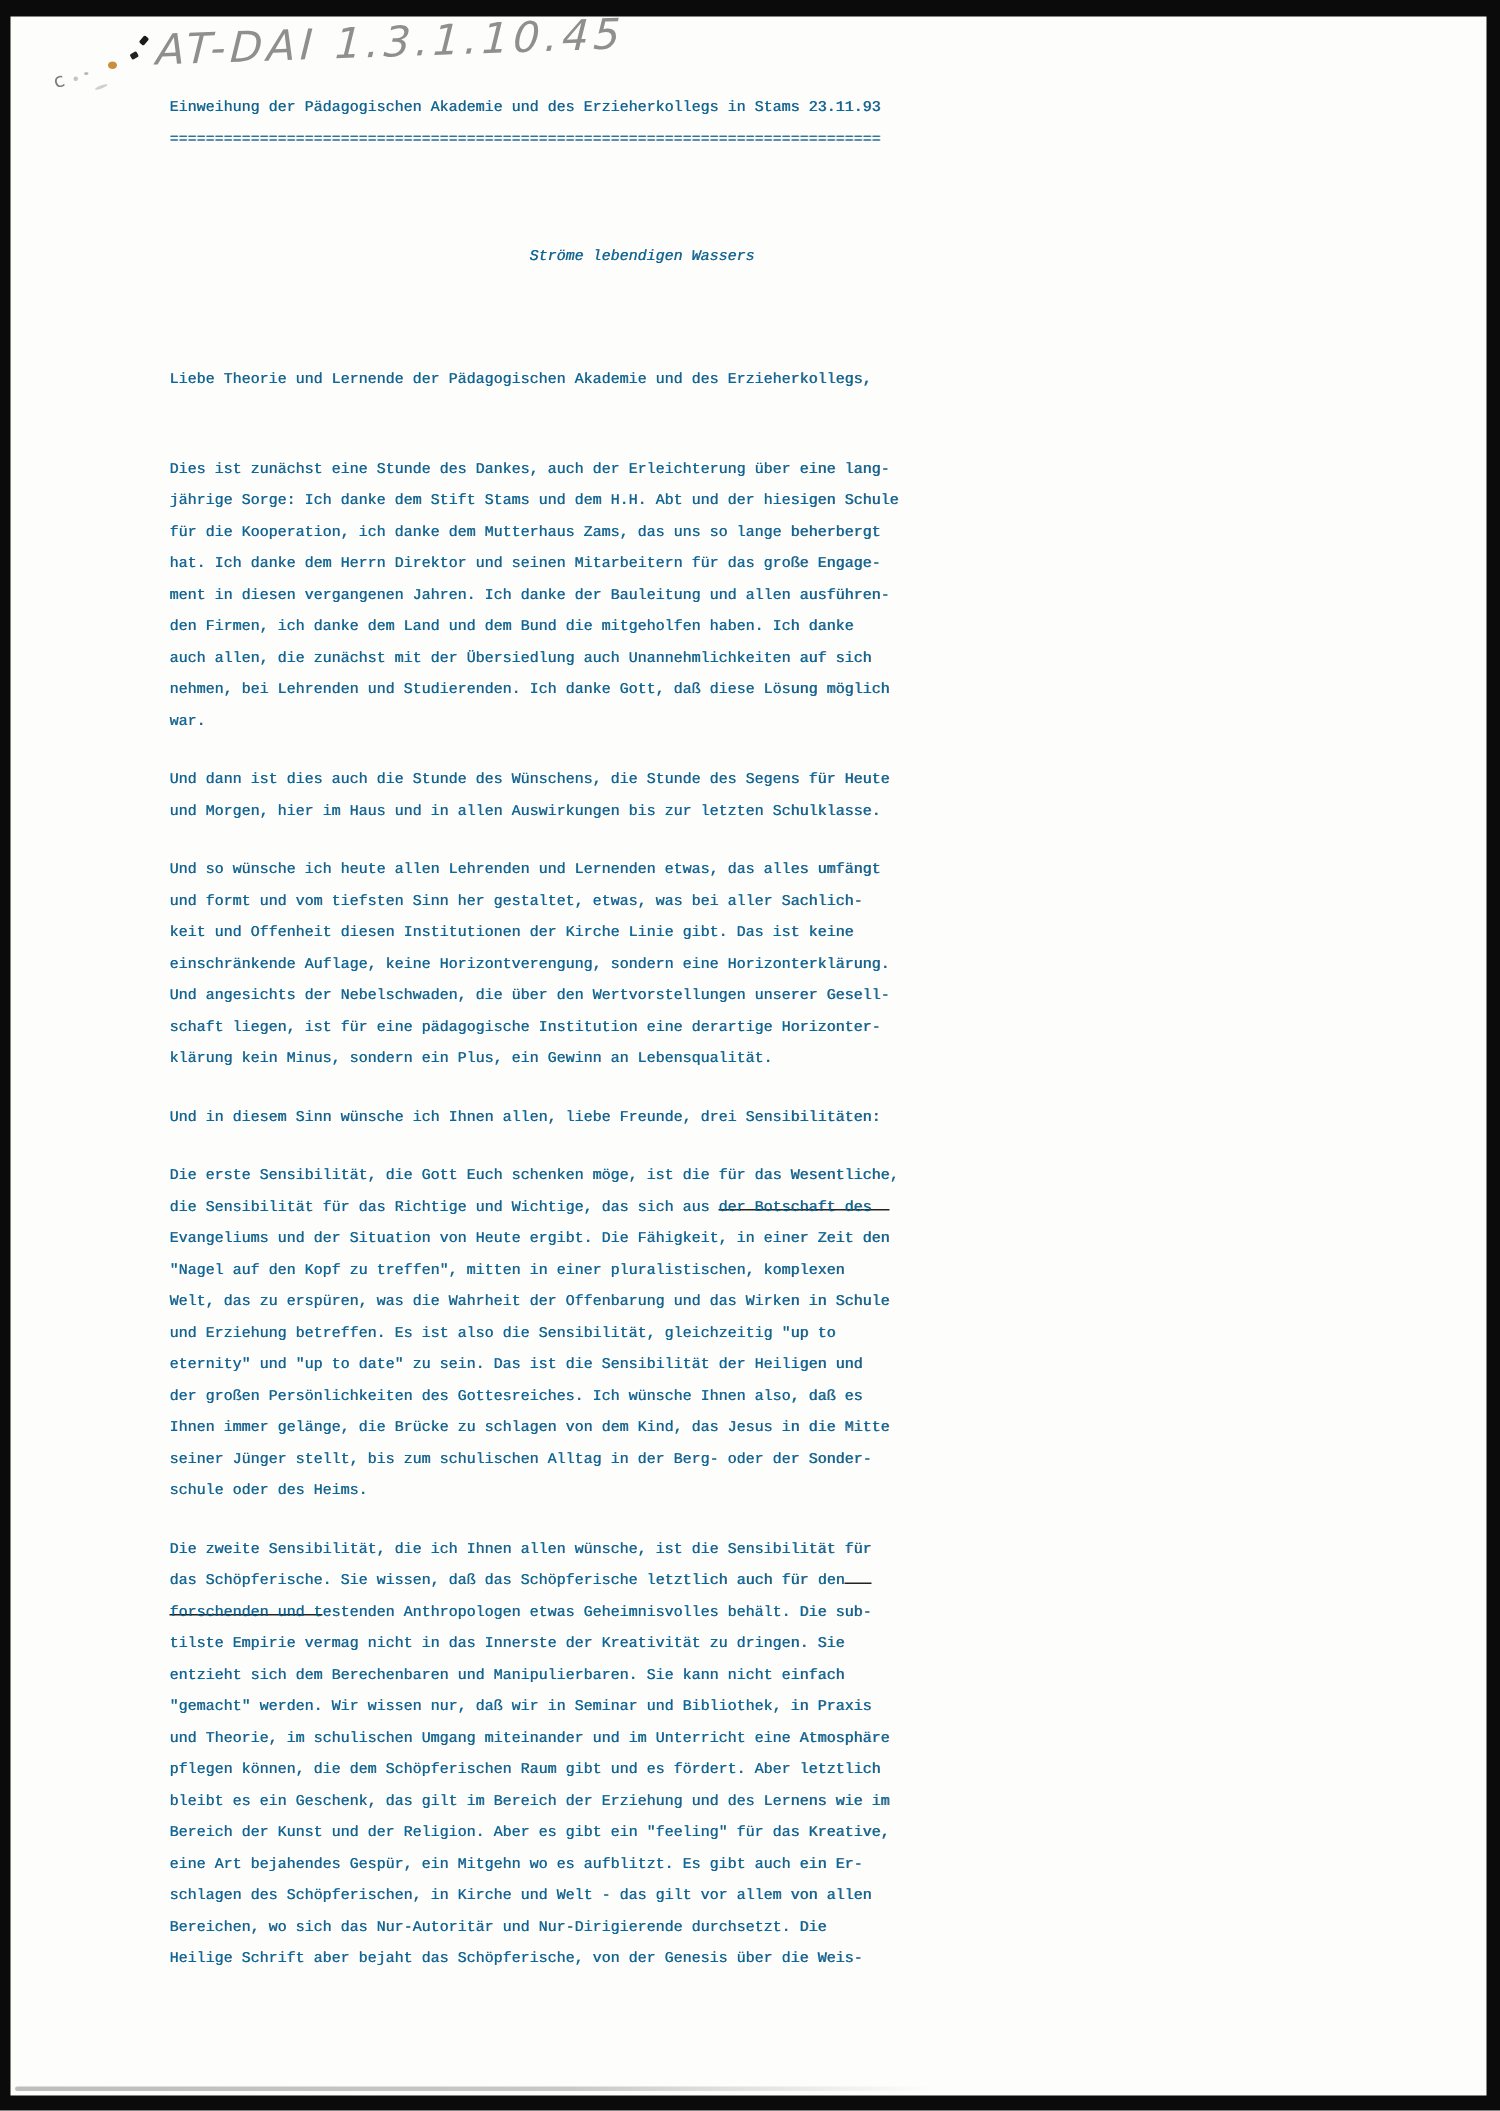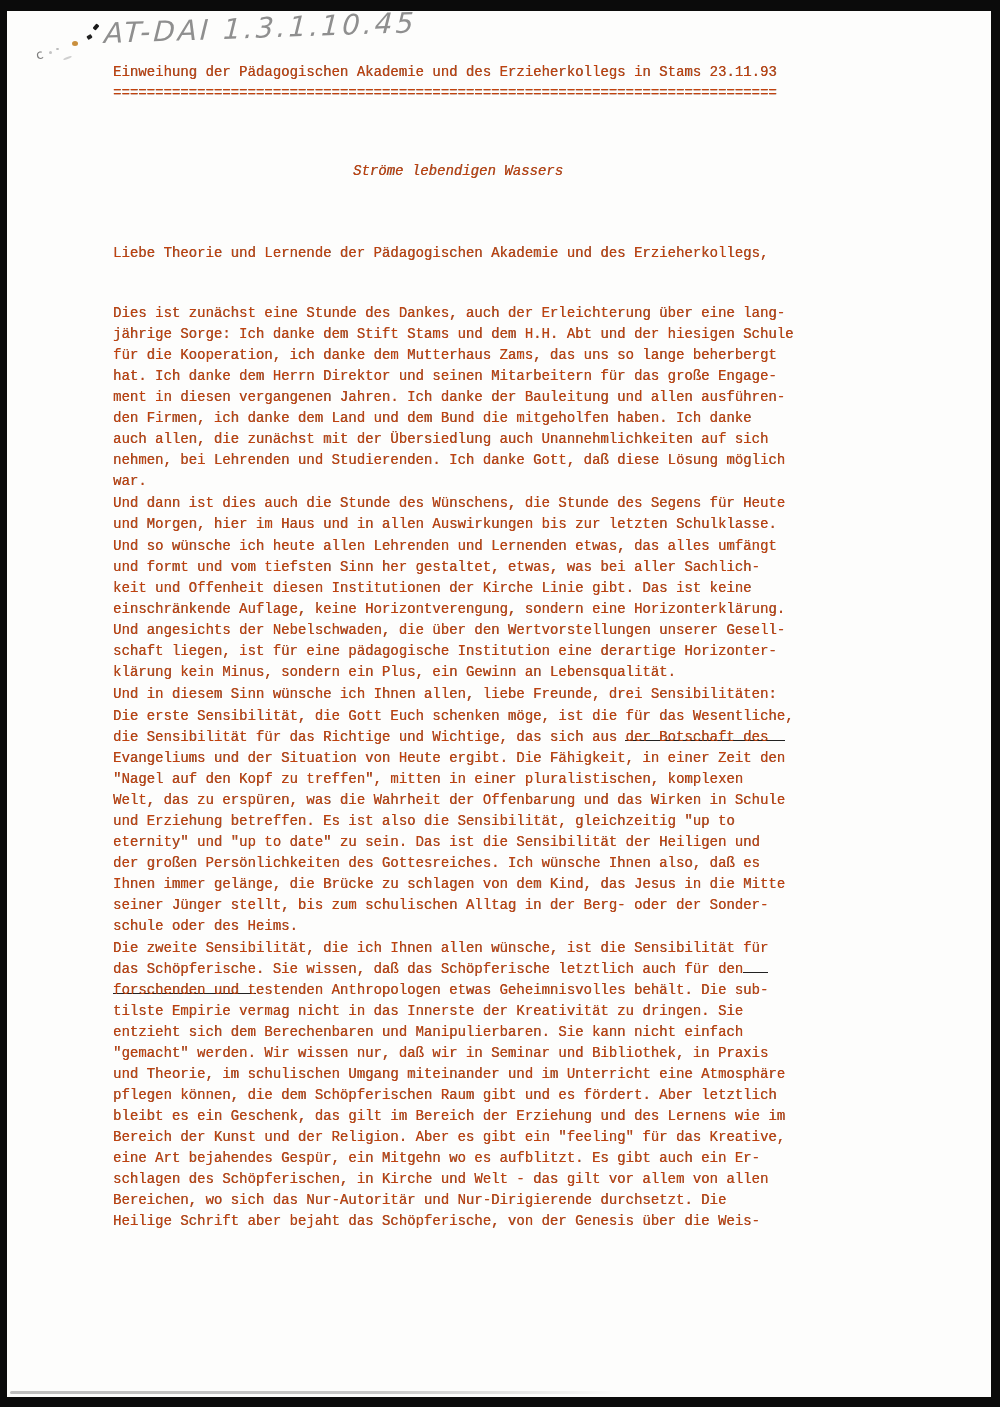--- a/index.html
+++ b/index.html
@@ -10,29 +10,29 @@
     font-family:"Liberation Mono",monospace;
   }
   .page{
     position:absolute;left:7px;top:11px;width:984px;height:1386px;
     background:#fdfdfc;
   }
   
   .doc{
     position:absolute;left:106px;top:51px;width:810px;
     font-family:"Liberation Mono",monospace;
-    font-size:14px;line-height:21px;color:#c2410c;
+    font-size:10px;line-height:21px;color:#0369a1;
     text-shadow:0.35px 0 0 rgba(25,25,25,.6);
   }
   .doc div{white-space:pre;}
   .rule{letter-spacing:0;}
   .heading{margin-top:57px;padding-left:240px;font-style:italic;}
   .salutation{margin-top:61px;}
   #paragraphs{margin-top:39px;}
-  .para + .para{margin-top:1px;}
+  .para + .para{margin-top:18px;}
   .u{border-bottom:1.6px solid #222;padding-bottom:16px;}
   
   .annotation{
     position:absolute;left:98px;top:6px;
     font-family:"DejaVu Sans",sans-serif;
     font-size:28px;font-style:italic;font-weight:400;
     color:#8f8f8f;letter-spacing:3px;
     transform:rotate(-2deg) skewX(-5deg);
     transform-origin:left top;
   }

